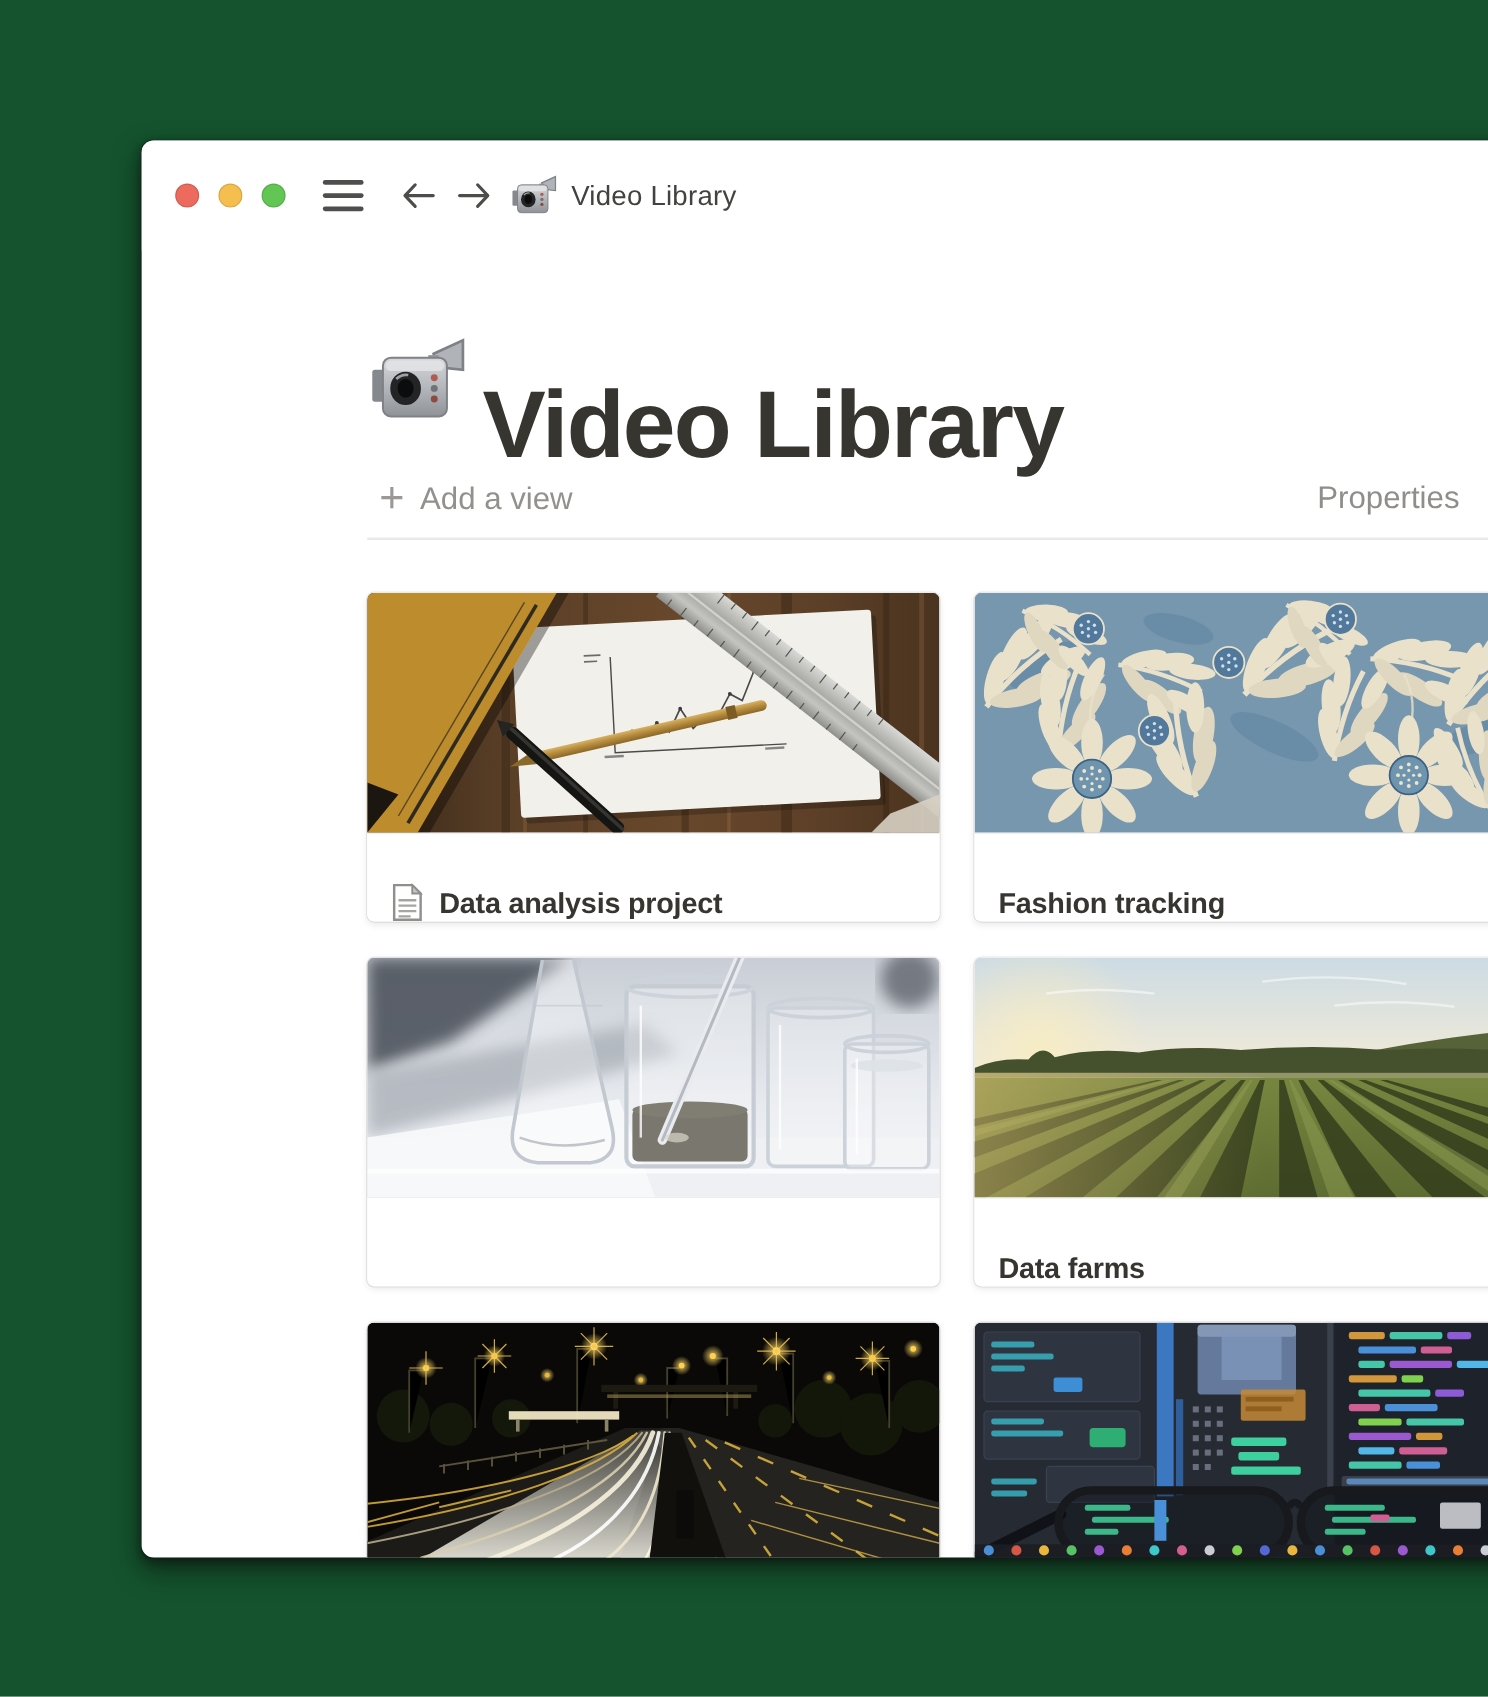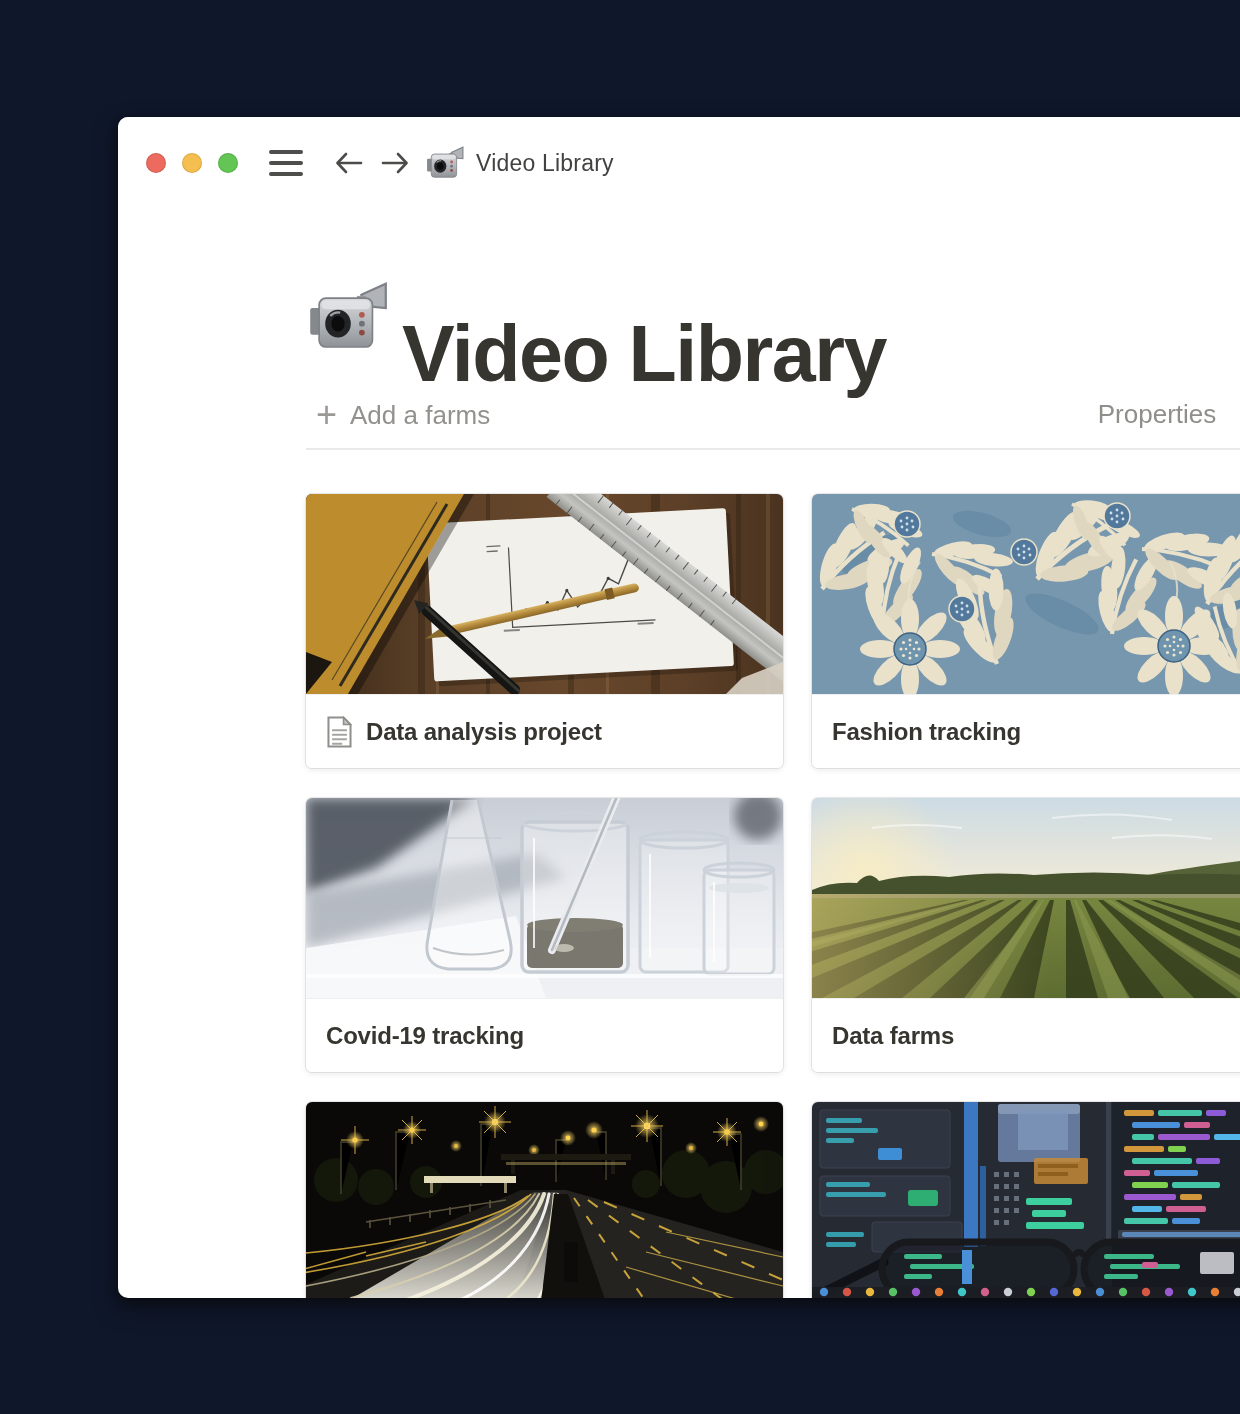--- a/index.html
+++ b/index.html
@@ -1,17 +1,17 @@
 <!DOCTYPE html>
 <html><head>
 <meta charset="utf-8">
 <style>
   html,body{margin:0;padding:0;background:#ffffff;}
   *{box-sizing:border-box;font-family:"Liberation Sans","DejaVu Sans",sans-serif;}
-  .stage{position:relative;width:1240px;height:1414px;background:#0f172a;overflow:hidden;}
+  .stage{position:relative;width:1240px;height:1414px;background:#14532d;overflow:hidden;}
 
   .window{
     position:absolute;left:118px;top:117px;width:1260px;height:1181px;
     background:#ffffff;border-radius:10px;overflow:hidden;
     box-shadow:0 10px 22px rgba(10,10,10,.55), 0 3px 8px rgba(10,10,10,.42), 0 0 1px rgba(0,0,0,.6);
   }
 
   
   .topbar{position:absolute;left:0;top:0;right:0;height:92px;background:#fff;}
   .traffic{position:absolute;left:28px;top:36px;display:flex;gap:16px;}
@@ -40,21 +40,21 @@
     overflow:hidden;cursor:pointer;
   }
   .card.c0{left:188px;top:377px;} .card.c1{left:694px;top:377px;}
   .card.c2{left:188px;top:681px;} .card.c3{left:694px;top:681px;}
   .card.c4{left:188px;top:985px;} .card.c5{left:694px;top:985px;}
   .card-image{position:absolute;left:0;top:0;width:477px;height:200px;overflow:hidden;background:#ddd;}
   .card-image svg{display:block;}
   .card-caption{
     position:absolute;left:0;top:200px;width:477px;height:74px;background:#fff;
     border-top:1px solid rgba(55,53,47,.08);
-    display:flex;align-items:center;padding:0 20px;gap:13px;
+    display:flex;align-items:flex-end;padding:0 20px;gap:13px;
   }
   .card-caption .cap-text{font-size:24px;font-weight:600;color:#37352f;letter-spacing:-.2px;}
   .doc-icon{width:27px;height:32px;flex:0 0 auto;}
 </style>
 </head>
 <body>
 
 <div class="stage">
   <div class="window">
 
@@ -88,21 +88,21 @@
     </div>
 
     <svg class="title-emoji" viewBox="0 0 72 72">
         <use href="#sym-camcorder"></use>
       </svg>
     <h1 class="page-title">Video Library</h1>
 
     <div class="views-row">
       <div class="add-view">
         <span class="plus">+</span>
-        <span class="label">Add a farms</span>
+        <span class="label">Add a view</span>
       </div>
       <div class="properties-btn">Properties</div>
     </div>
     <div class="divider"></div>
 
     <div class="card c0">
       <div class="card-image">
         <svg width="477" height="200" viewBox="0 0 477 200">
           <defs>
             <linearGradient id="wood" x1="0" y1="0" x2="1" y2="0">
@@ -344,23 +344,20 @@
           </g>
           <ellipse cx="433" cy="90" rx="30" ry="5" fill="#dde2e7" opacity=".9"></ellipse>
           <g stroke="#ffffff" stroke-width="2" opacity=".8">
             <line x1="228" y1="40" x2="228" y2="150"></line>
               <line x1="344" y1="56" x2="344" y2="160"></line>
               <line x1="408" y1="84" x2="408" y2="164"></line>
           </g>
           <rect x="0" y="176" width="477" height="4" fill="#ffffff" opacity=".7"></rect>
         </svg>
       </div>
-      <div class="card-caption">
-        <span class="cap-text">Covid-19 tracking</span>
-      </div>
     </div>
 
     <div class="card c3">
       <div class="card-image">
         <svg width="477" height="200" viewBox="0 0 477 200">
           <defs>
             <linearGradient id="sky" x1="0" y1="0" x2="0" y2="1">
               <stop offset="0" stop-color="#ccdbe4"></stop>
                 <stop offset=".7" stop-color="#e9e7da"></stop>
                 <stop offset="1" stop-color="#f2ecd8"></stop>

